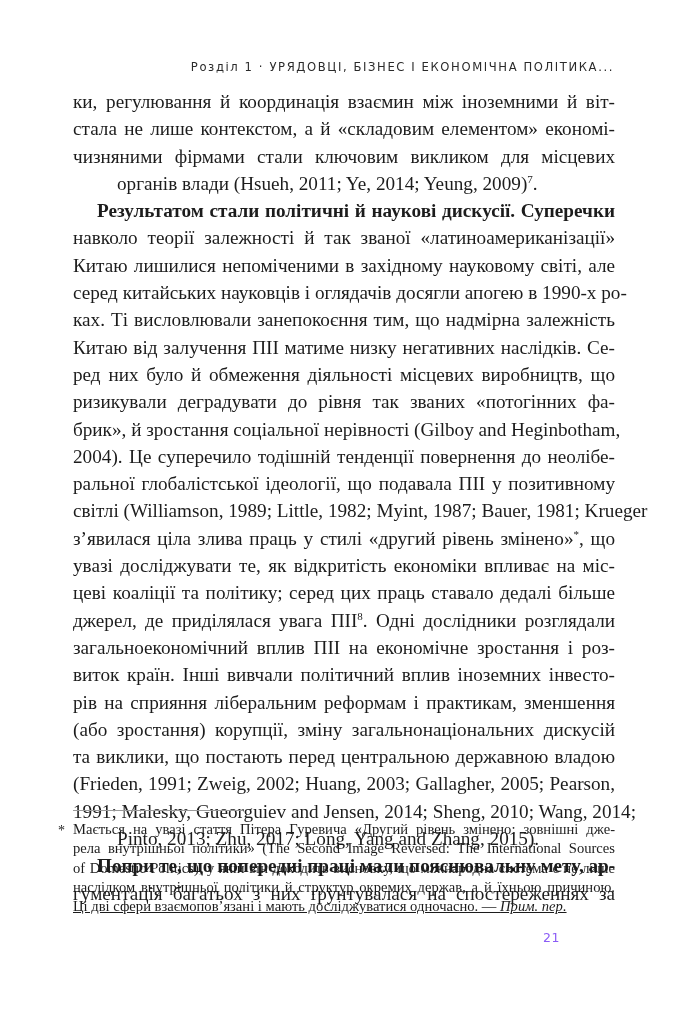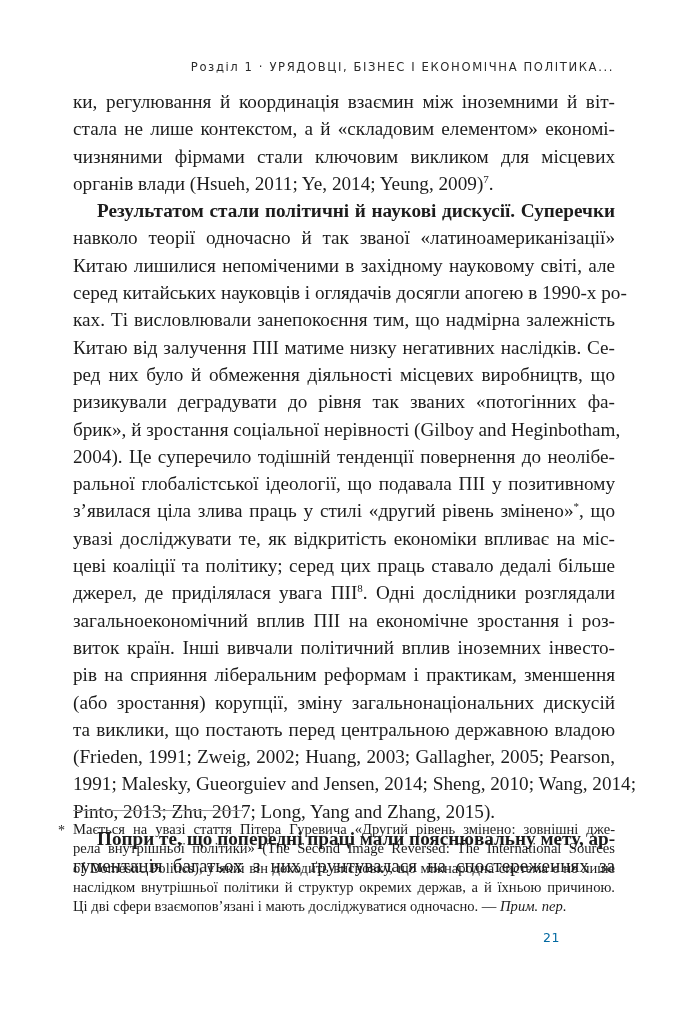--- a/index.html
+++ b/index.html
@@ -30,21 +30,21 @@
     line-height: 27.3px;
     color: #1c1c1c;
   }
   .body-text .line {
     display: block;
     white-space: nowrap;
     text-align: justify;
     text-align-last: justify;
     height: 27.3px;
   }
-  .body-text .line.last { text-align-last: left; }
+  .body-text .line.last { text-align-last: left; margin-left: 44px; }
   .body-text .line.indent { padding-left: 24px; font-weight: bold; }
   sup { font-size: 11px; line-height: 0; vertical-align: 7px; }
   .rule {
     position: absolute;
     left: 73px; top: 810px;
     width: 170px; height: 1px;
     background: #9a9a9a;
   }
   .footnote {
     position: absolute;
@@ -55,58 +55,59 @@
     line-height: 19.3px;
     color: #1c1c1c;
   }
   .footnote .line {
     display: block;
     white-space: nowrap;
     text-align: justify;
     text-align-last: justify;
     height: 19.3px;
   }
-  .footnote .line.last { text-align-last: left; }
+  .footnote .line.last { text-align-last: left; text-decoration: underline; }
   .footnote .marker {
     position: absolute; left: -15px; top: 1px;
     font-size: 14px;
   }
   .footnote em { font-style: italic; }
   .page-number {
     position: absolute;
     left: 543px; top: 930px;
     font-family: "DejaVu Sans", sans-serif;
     font-size: 12.5px;
     letter-spacing: 0.5px;
-    color: #0369a1;
+    color: #8b5cf6;
   }
 </style>
 </head>
 <body>
 
 <div class="page">
 
   <div class="running-head">Розділ 1 · УРЯДОВЦІ, БІЗНЕС І ЕКОНОМІЧНА ПОЛІТИКА...</div>
 
   <div class="body-text">
     <span class="line">ки, регулювання й координація взаємин між іноземними й віт-</span>
     <span class="line">стала не лише контекстом, а й «складовим елементом» економі-</span>
     <span class="line">чизняними фірмами стали ключовим викликом для місцевих</span>
     <span class="line last"><span>органів влади (Hsueh, 2011; Ye, 2014; Yeung, 2009)</span><sup>7</sup><span>.</span></span>
     <span class="line indent">Результатом стали політичні й наукові дискусії. Суперечки</span>
-    <span class="line">навколо теорії одночасно й так званої «латиноамериканізації»</span>
+    <span class="line">навколо теорії залежності й так званої «латиноамериканізації»</span>
     <span class="line">Китаю лишилися непоміченими в західному науковому світі, але</span>
     <span class="line">серед китайських науковців і оглядачів досягли апогею в 1990-х ро-</span>
     <span class="line">ках. Ті висловлювали занепокоєння тим, що надмірна залежність</span>
     <span class="line">Китаю від залучення ПІІ матиме низку негативних наслідків. Се-</span>
     <span class="line">ред них було й обмеження діяльності місцевих виробництв, що</span>
     <span class="line">ризикували деградувати до рівня так званих «потогінних фа-</span>
     <span class="line">брик», й зростання соціальної нерівності (Gilboy and Heginbotham,</span>
     <span class="line">2004). Це суперечило тодішній тенденції повернення до неолібе-</span>
     <span class="line">ральної глобалістської ідеології, що подавала ПІІ у позитивному</span>
+    <span class="line">світлі (Williamson, 1989; Little, 1982; Myint, 1987; Bauer, 1981; Krueger</span>
     <span class="line"><span>з’явилася ціла злива праць у стилі «другий рівень змінено»</span><sup>*</sup><span>, що</span></span>
     <span class="line">увазі досліджувати те, як відкритість економіки впливає на міс-</span>
     <span class="line">цеві коаліції та політику; серед цих праць ставало дедалі більше</span>
     <span class="line"><span>джерел, де приділялася увага ПІІ</span><sup>8</sup><span>. Одні дослідники розглядали</span></span>
     <span class="line">загальноекономічний вплив ПІІ на економічне зростання і роз-</span>
     <span class="line">виток країн. Інші вивчали політичний вплив іноземних інвесто-</span>
     <span class="line">рів на сприяння ліберальним реформам і практикам, зменшення</span>
     <span class="line">(або зростання) корупції, зміну загальнонаціональних дискусій</span>
     <span class="line">та виклики, що постають перед центральною державною владою</span>
     <span class="line">(Frieden, 1991; Zweig, 2002; Huang, 2003; Gallagher, 2005; Pearson,</span>

